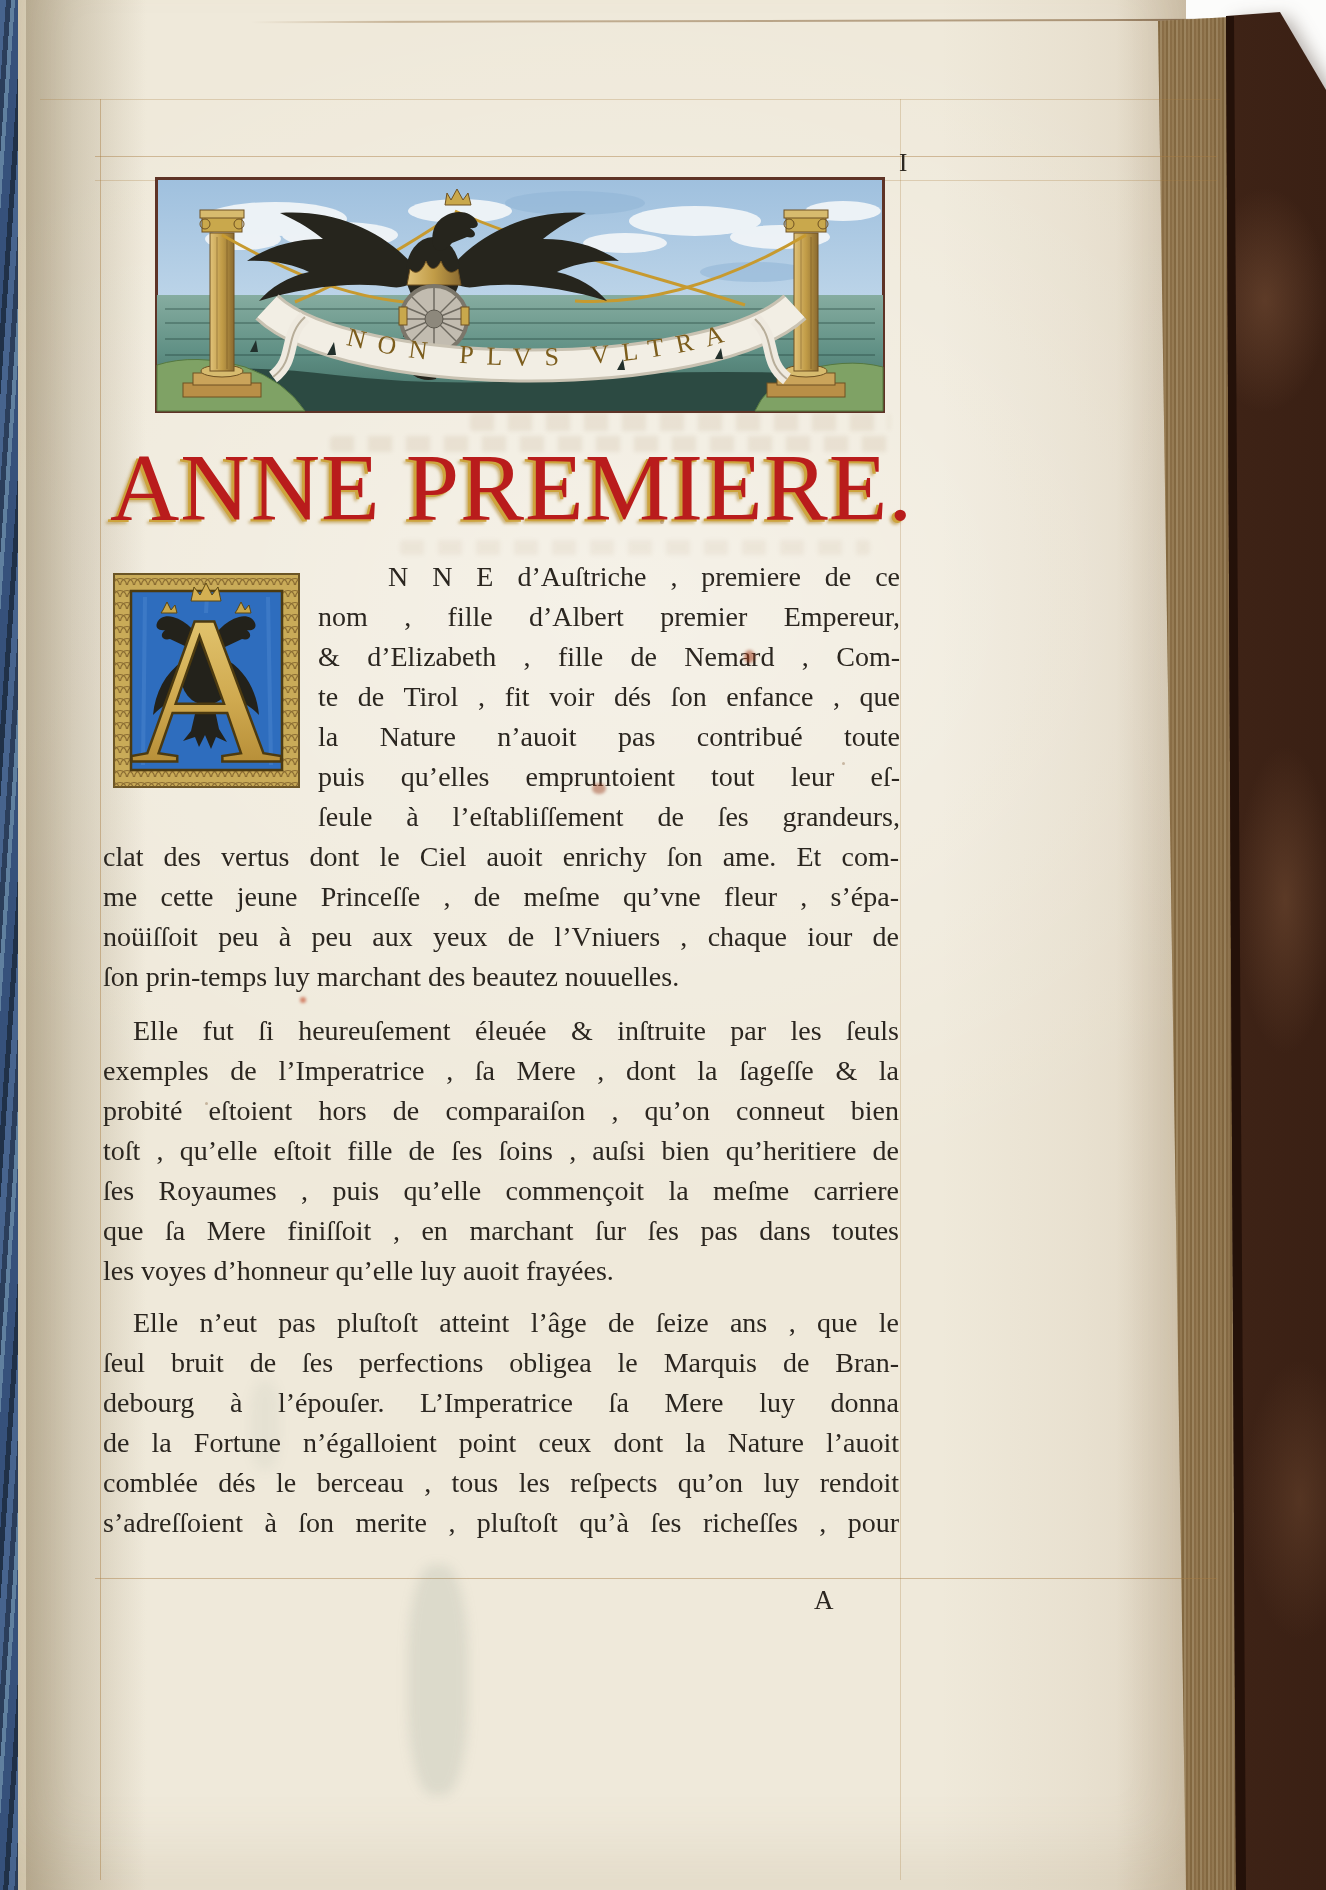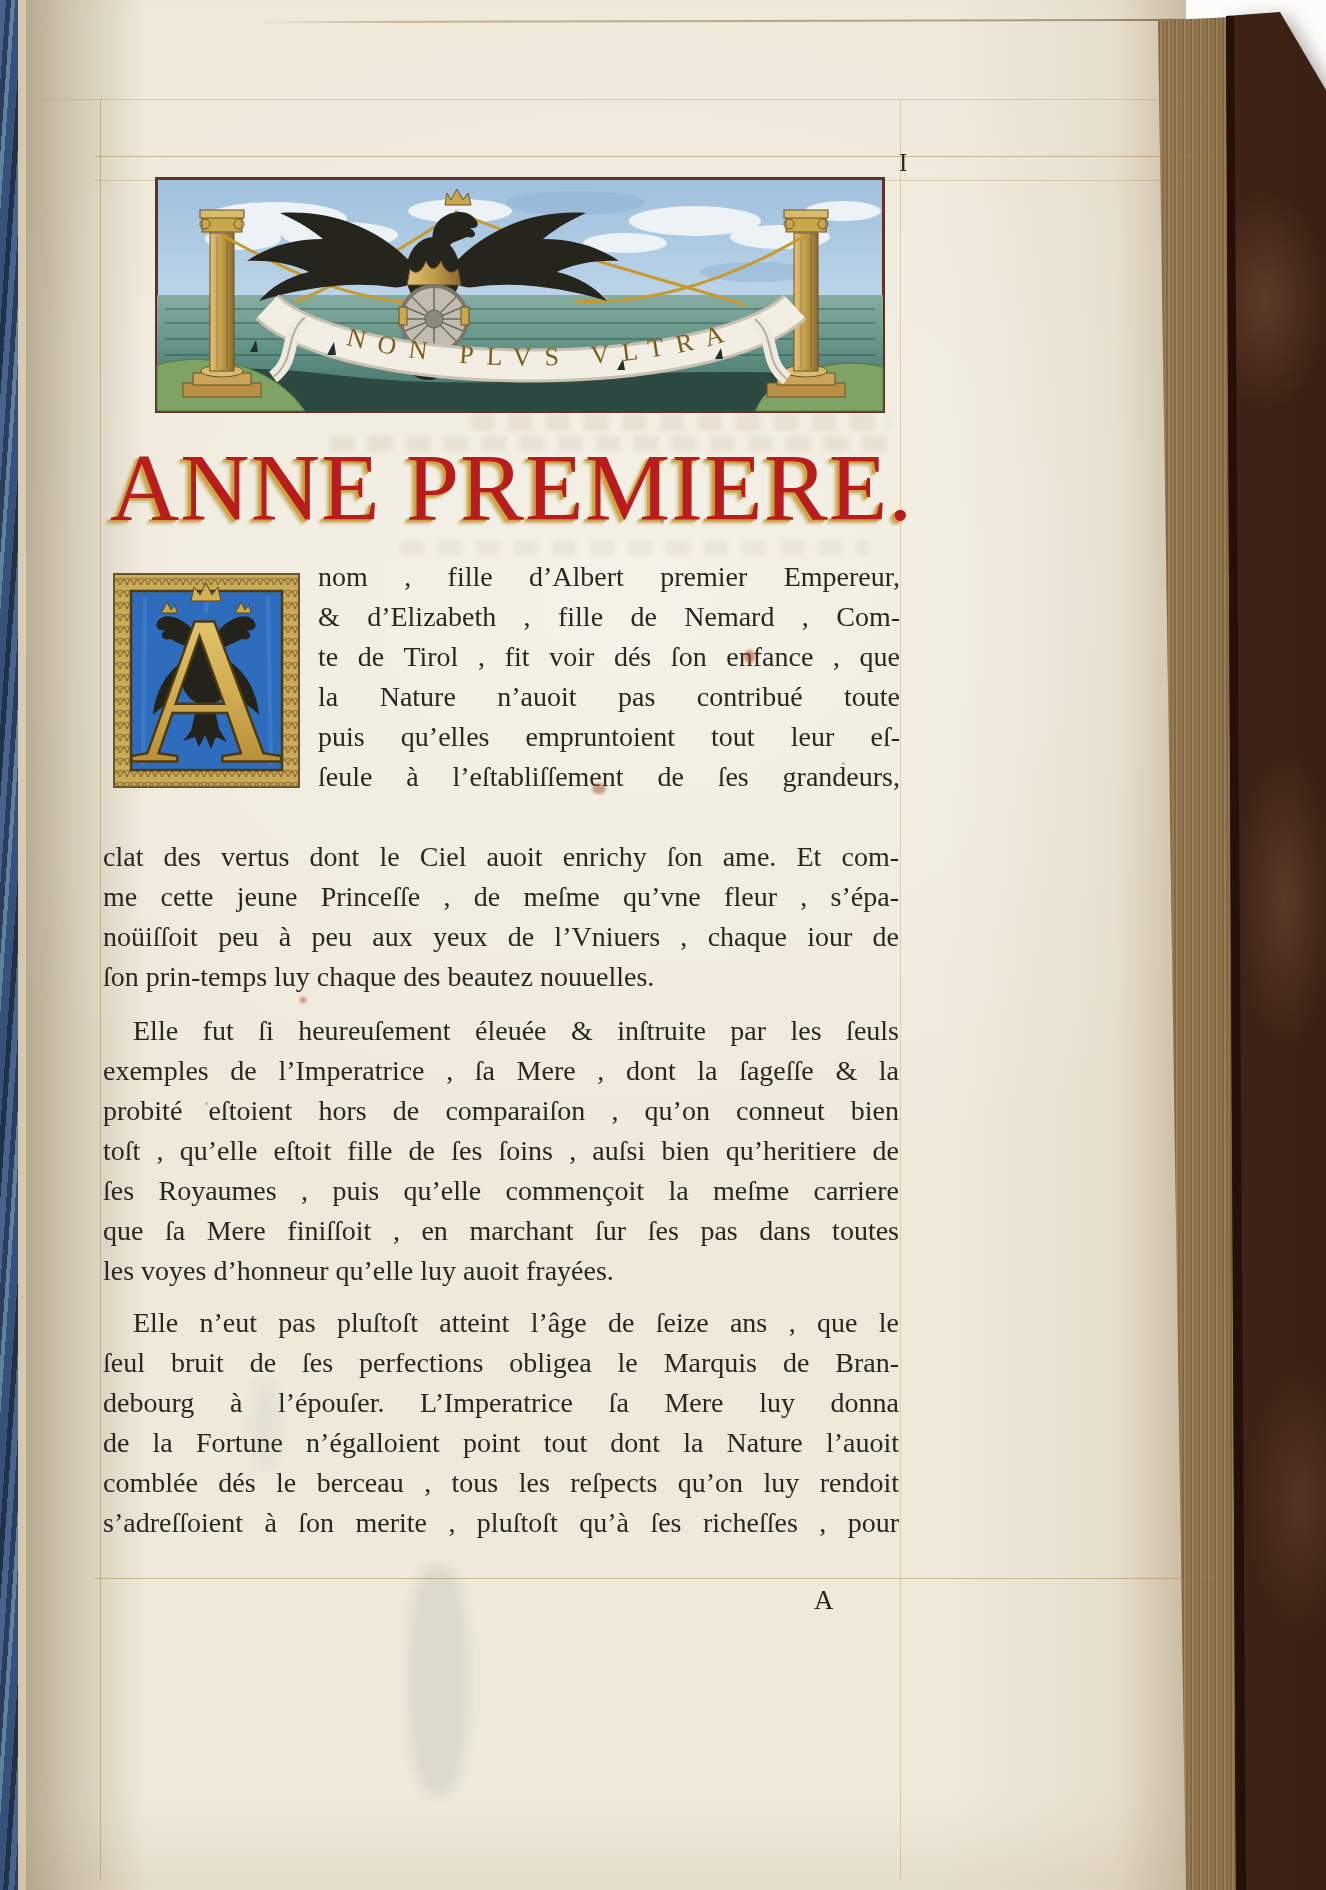--- a/index.html
+++ b/index.html
@@ -254,47 +254,48 @@
       <path d="M116,88 C134,100 144,120 146,142 C136,132 128,128 120,126 Z"></path>
       <path d="M85,128 L78,158 L70,168 L82,164 L86,174 L92,162 L98,176 L103,164 L114,169 L106,156 L100,128 Z"></path>
       <path d="M48,40 L64,40 L62,32 L58,37 L54,29 L50,37 Z" fill="#c9a84c" stroke="#5a4613"></path>
       <path d="M122,40 L138,40 L136,32 L132,37 L128,29 L124,37 Z" fill="#c9a84c" stroke="#5a4613"></path>
       <path d="M78,28 L108,28 L105,14 L99,22 L93,10 L87,22 L81,14 Z" fill="#d4b052" stroke="#5a4613"></path>
     </g>
     <text x="93" y="188" text-anchor="middle" font-size="212" font-family="Liberation Serif, DejaVu Serif, serif" fill="url(#goldA)" stroke="#4c3a10" stroke-width="2.5">A</text>
   </svg>
 
   <div id="p1-narrow" class="lines">
+      <div class="tl" style="text-indent: 70px;">N N E d’Auſtriche , premiere de ce</div>
       <div class="tl">nom , fille d’Albert premier Empereur,</div>
       <div class="tl">&amp; d’Elizabeth , fille de Nemard , Com-</div>
       <div class="tl">te de Tirol , fit voir dés ſon enfance , que</div>
       <div class="tl">la Nature n’auoit pas contribué toute</div>
       <div class="tl">puis qu’elles empruntoient tout leur eſ-</div>
       <div class="tl">ſeule à l’eſtabliſſement de ſes grandeurs,</div>
     </div>
   <div id="p1-wide" class="lines">
       <div class="tl">clat des vertus dont le Ciel auoit enrichy ſon ame. Et com-</div>
       <div class="tl">me cette jeune Princeſſe , de meſme qu’vne fleur , s’épa-</div>
       <div class="tl">noüiſſoit peu à peu aux yeux de l’Vniuers , chaque iour de</div>
-      <div class="tl short">ſon prin-temps luy chaque des beautez nouuelles.</div>
+      <div class="tl short">ſon prin-temps luy marchant des beautez nouuelles.</div>
     </div>
   <div id="p2" class="lines">
       <div class="tl" style="text-indent: 30px;">Elle fut ſi heureuſement éleuée &amp; inſtruite par les ſeuls</div>
       <div class="tl">exemples de l’Imperatrice , ſa Mere , dont la ſageſſe &amp; la</div>
       <div class="tl">probité eſtoient hors de comparaiſon , qu’on conneut bien</div>
       <div class="tl">toſt , qu’elle eſtoit fille de ſes ſoins , auſsi bien qu’heritiere de</div>
       <div class="tl">ſes Royaumes , puis qu’elle commençoit la meſme carriere</div>
       <div class="tl">que ſa Mere finiſſoit , en marchant ſur ſes pas dans toutes</div>
       <div class="tl short">les voyes d’honneur qu’elle luy auoit frayées.</div>
     </div>
   <div id="p3" class="lines">
       <div class="tl" style="text-indent: 30px;">Elle n’eut pas pluſtoſt atteint l’âge de ſeize ans ,  que le</div>
       <div class="tl">ſeul bruit de ſes perfections  obligea le Marquis de Bran-</div>
       <div class="tl">debourg à l’épouſer.  L’Imperatrice  ſa Mere  luy  donna</div>
-      <div class="tl">de la Fortune n’égalloient point tout  dont la Nature l’auoit</div>
+      <div class="tl">de la Fortune n’égalloient point ceux  dont la Nature l’auoit</div>
       <div class="tl">comblée dés le berceau , tous les reſpects qu’on luy rendoit</div>
       <div class="tl">s’adreſſoient à ſon merite , pluſtoſt qu’à ſes richeſſes ,  pour</div>
     </div>
 
   <div id="folio">I</div>
   <div id="signature">A</div>
 
   <div class="stain" style="left:744px;top:650px;width:11px;height:13px;background:rgba(163,62,30,.55);"></div>
   <div class="stain" style="left:592px;top:783px;width:14px;height:11px;background:rgba(150,55,25,.45);"></div>
   <div class="stain" style="left:300px;top:997px;width:6px;height:6px;background:rgba(190,60,25,.6);"></div>

